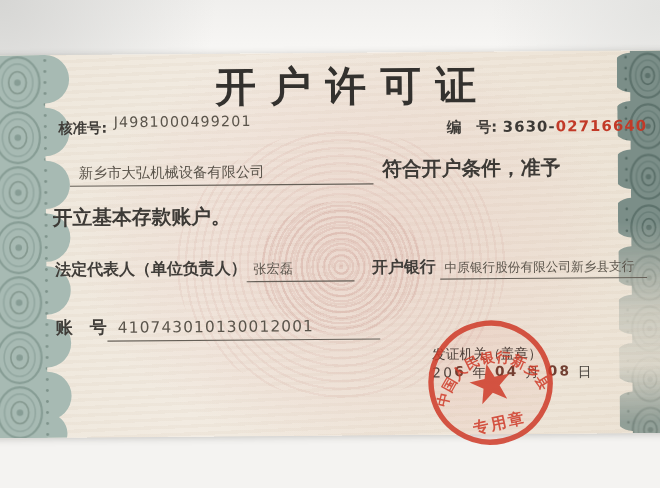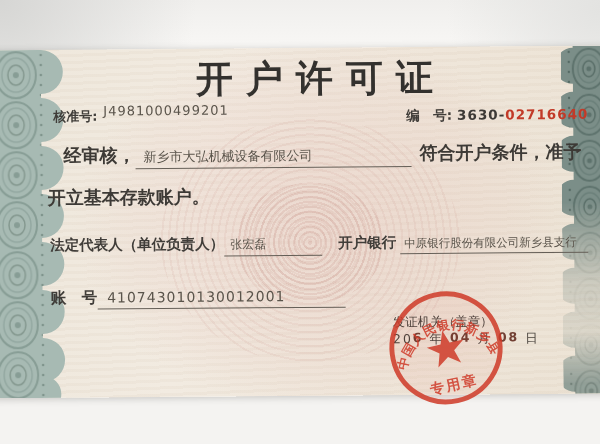--- a/index.html
+++ b/index.html
@@ -135,21 +135,20 @@
     <h1 class="title">开户许可证</h1>
 
     <div class="row r-approval">
       <span class="lbl">核准号:</span><span class="val">J4981000499201</span>
     </div>
     <div class="row r-serial">
       <span class="lbl">编　号:</span><span class="pre">3630-</span><span class="red">02716640</span>
     </div>
 
     <div class="row r-review">
-      <span class="big">经审核，</span>
       <span class="u val company">新乡市大弘机械设备有限公司</span>
       <span class="big">符合开户条件，准予</span>
     </div>
 
     <div class="row r-statement">开立基本存款账户。</div>
 
     <div class="row r-rep">
       <span class="lbl">法定代表人（单位负责人）</span>
       <span class="u val name">张宏磊</span>
       <span class="bank-label lbl">开户银行</span>

